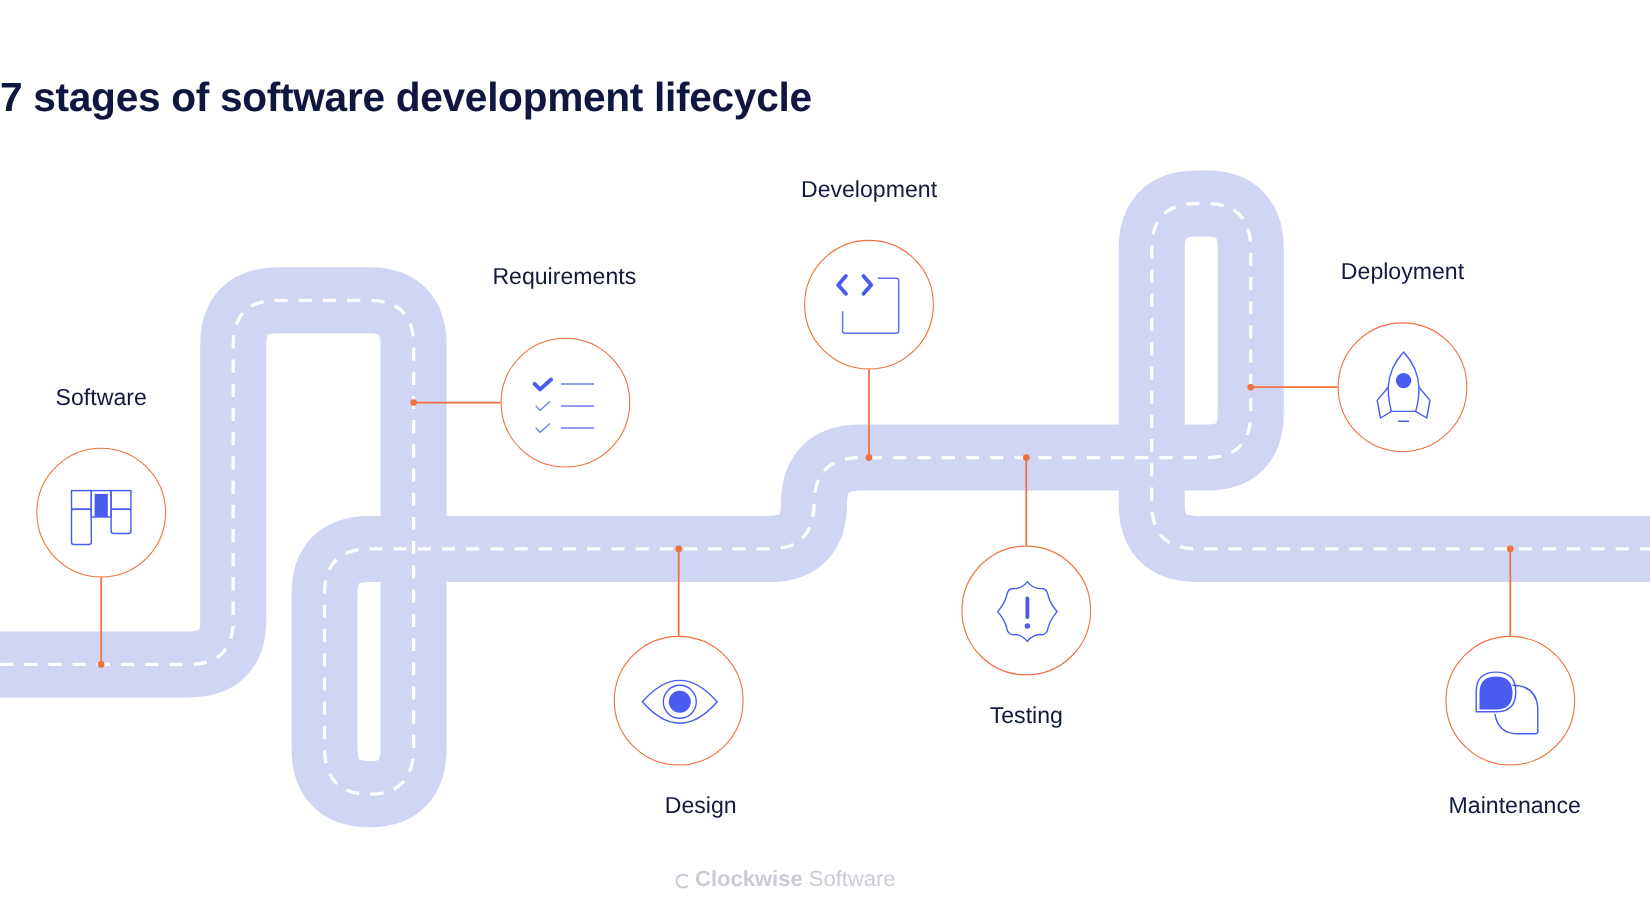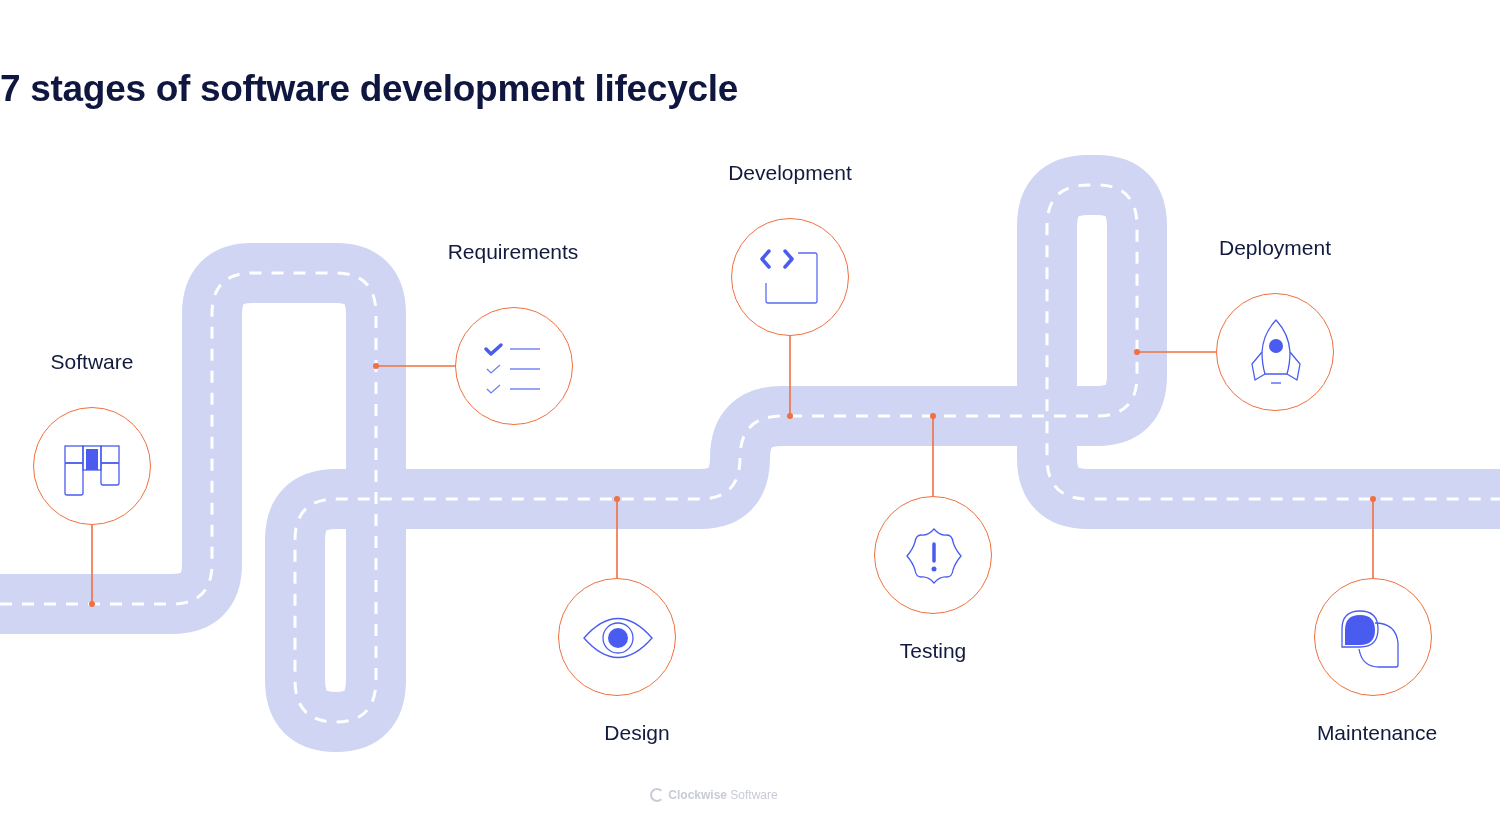--- a/index.html
+++ b/index.html
@@ -2,21 +2,21 @@
 <html><head>
 <meta charset="utf-8">
 <style>
   html,body{margin:0;padding:0;background:#fff;}
   body{width:1500px;height:832px;position:relative;overflow:hidden;font-family:"Liberation Sans","DejaVu Sans",sans-serif;color:#111a3d;}
   .title{position:absolute;top:68px;left:0;width:1500px;font-size:37px;font-weight:bold;color:#0f1640;letter-spacing:-0.3px;}
   svg.road{position:absolute;left:0;top:0;}
   .label{position:absolute;font-size:21px;color:#121a3e;white-space:nowrap;transform:translateX(-50%);}
   .node{position:absolute;width:118px;height:118px;border:1.6px solid #f0703f;border-radius:50%;box-sizing:border-box;background:#fff;}
   .node svg{position:absolute;left:0;top:0;}
-  .footer{position:absolute;top:788px;left:0;width:1428px;text-align:center;font-size:12px;color:#c9cbd6;}
+  .footer{position:absolute;top:788px;left:0;width:1428px;text-align:center;font-size:20px;color:#c9cbd6;}
   .footer b{font-weight:bold;}
 </style>
 </head>
 <body>
 
 <div class="title">7 stages of software development lifecycle</div>
 
 <svg class="road" width="1500" height="832" viewBox="0 0 1500 832">
   <g fill="none" stroke-linecap="butt" stroke-linejoin="round">
     <path id="roadpath" d="M0,604 H172 Q212,604 212,564 V314 Q212,273 252,273 H336 Q376,273 376,314 V680 Q376,722 336,722 Q295,722 295,680 V540 Q295,499 336,499 H700 Q740,499 740,458 Q740,416 782,416 H1097 Q1137,416 1137,376 V226 Q1137,185 1097,185 H1088 Q1047,185 1047,226 V458 Q1047,499 1088,499 H1500" stroke="#cfd5f2" stroke-width="60"></path>

